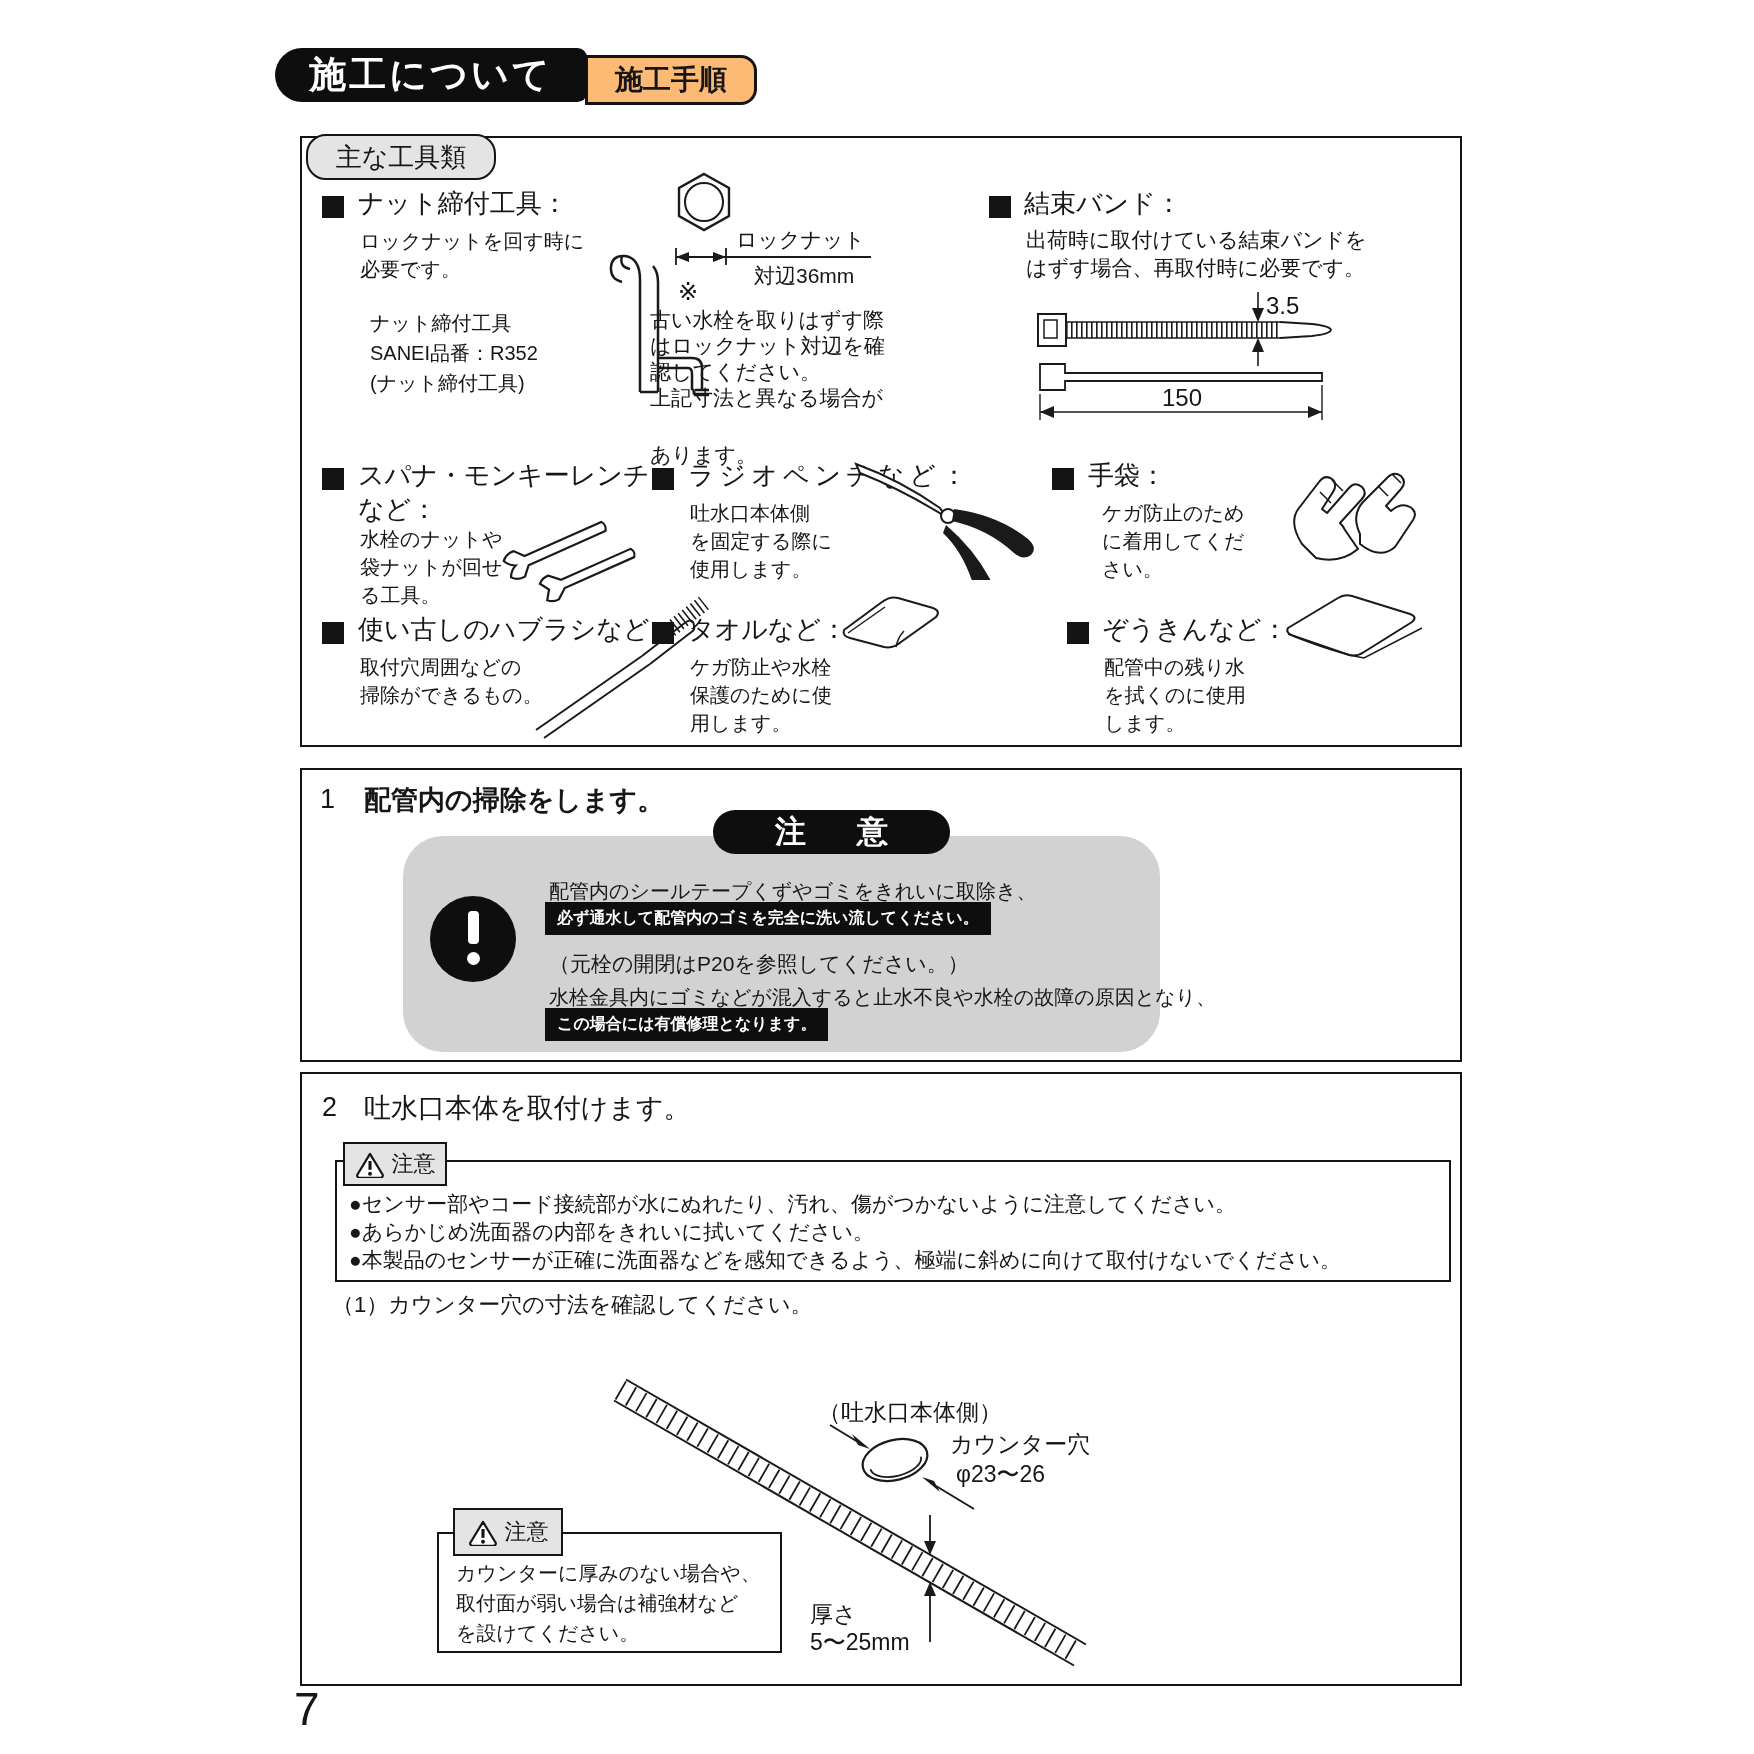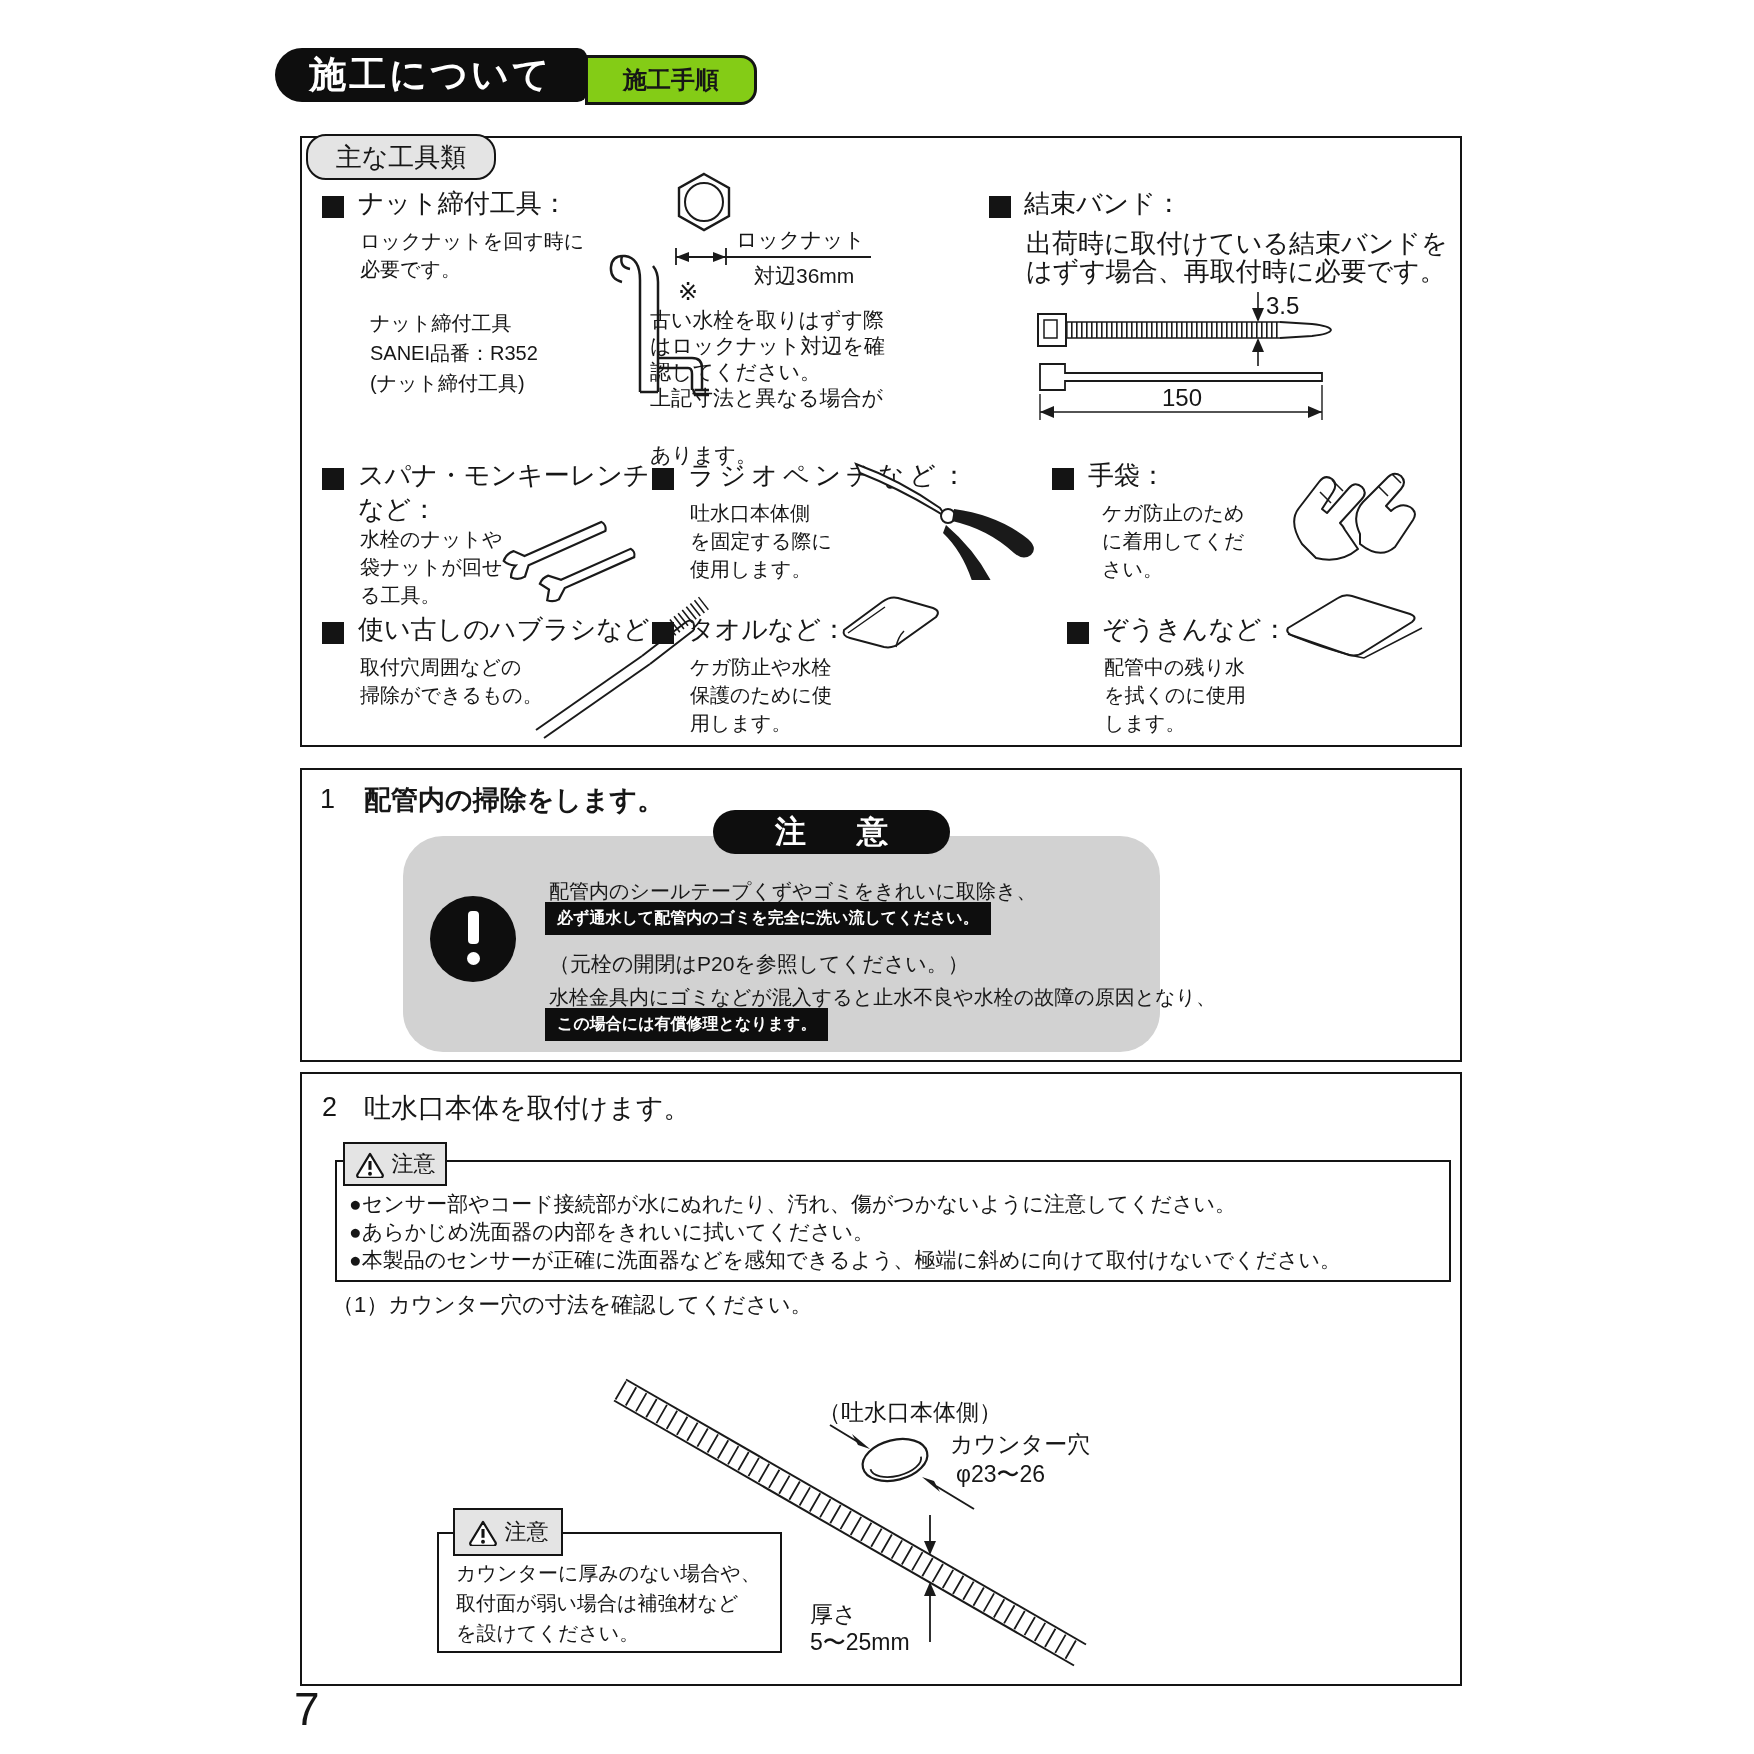--- a/index.html
+++ b/index.html
@@ -1,31 +1,31 @@
 <!DOCTYPE html>
 <html><head>
 <meta charset="utf-8">
 <style>
   html,body{margin:0;padding:0;background:#fff;}
   .page{position:relative;width:1754px;height:1754px;background:#ffffff;overflow:hidden;
         font-family:"Liberation Sans","DejaVu Sans",sans-serif;color:#161616;}
   .abs{position:absolute;}
   .ws{white-space:nowrap;}
-  .f19{font-size:26px}.f20{font-size:20px}.f21{font-size:21px}.f22{font-size:22px}
+  .f19{font-size:21px}.f20{font-size:20px}.f21{font-size:21px}.f22{font-size:22px}
   .f24{font-size:24px}.f26{font-size:26px}.f27{font-size:27px}
   .frame{border:2.5px solid #141414;}
   .glabel{background:#e4e4e4;border:2.5px solid #141414;display:flex;align-items:center;justify-content:center;}
   .sq{width:22px;height:22px;background:#141414;}
   .hl{display:inline-block;background:#0e0e0e;color:#fff;font-weight:bold;font-size:16px;padding:6px 12px;white-space:nowrap;}
   .badge{background:#0e0e0e;color:#fff;border-radius:27px;display:flex;align-items:center;justify-content:center;
          font-size:31px;font-weight:bold;letter-spacing:10px;text-indent:10px;}
   .hdrMain{background:#0e0e0e;color:#fff;border-radius:28px 10px 10px 28px;display:flex;align-items:center;justify-content:center;
            font-size:37px;font-weight:bold;letter-spacing:3px;z-index:2;}
-  .hdrSub{background:#84cc16;border:3.5px solid #141414;border-radius:0 16px 16px 0;display:flex;align-items:center;justify-content:center;
-          font-size:24px;font-weight:bold;z-index:1;}
+  .hdrSub{background:#fdba74;border:3.5px solid #141414;border-radius:0 16px 16px 0;display:flex;align-items:center;justify-content:center;
+          font-size:28px;font-weight:bold;z-index:1;}
   .gray-caution{background:#d2d2d2;border-radius:40px;}
   .excl{background:#0e0e0e;border-radius:50%;}
   .excl .bar{position:absolute;left:38px;top:15px;width:11px;height:33px;background:#fff;border-radius:4px;}
   .excl .dot{position:absolute;left:37px;top:56px;width:13px;height:13px;background:#fff;border-radius:50%;}
   .clabel{background:#e4e4e4;border:2.5px solid #141414;display:flex;align-items:center;justify-content:center;gap:7px;z-index:2;}
   .clabel span{font-size:22px;}
   .pagenum{font-size:46px;}
   svg text{font-family:"Liberation Sans","DejaVu Sans",sans-serif;fill:#161616;}
 </style>
 </head>

